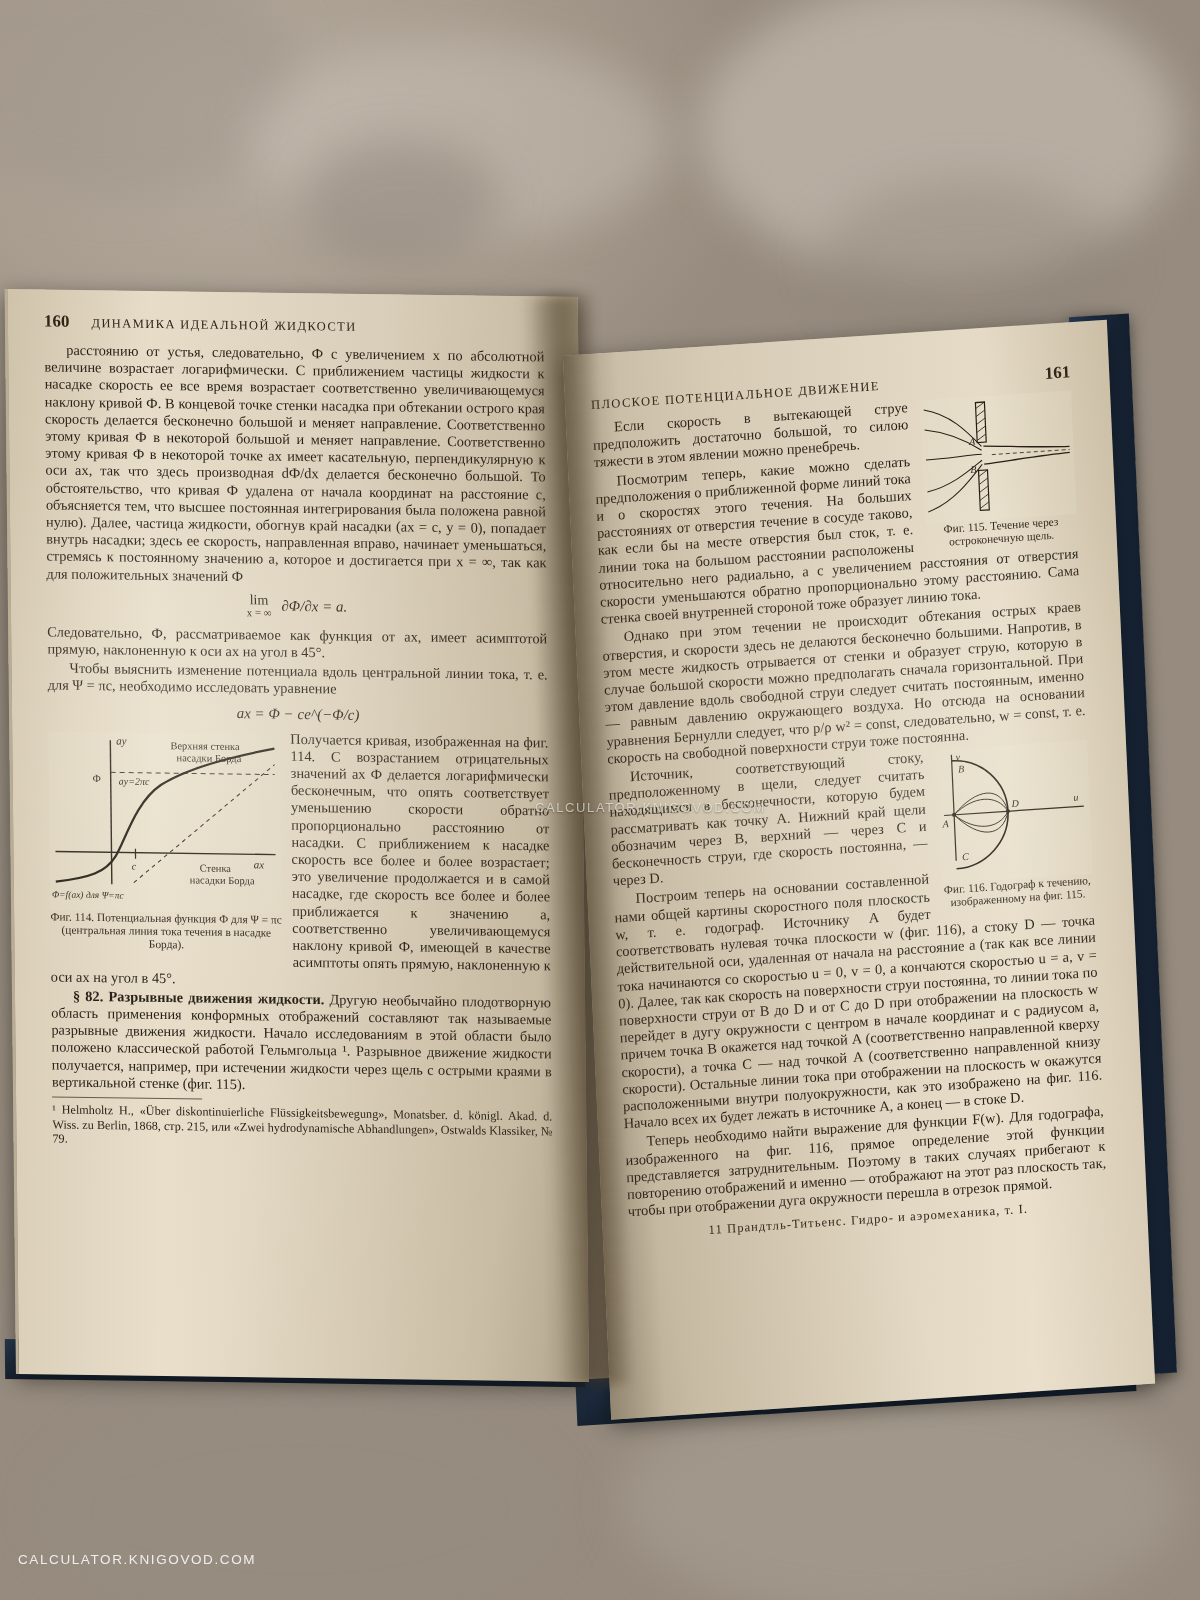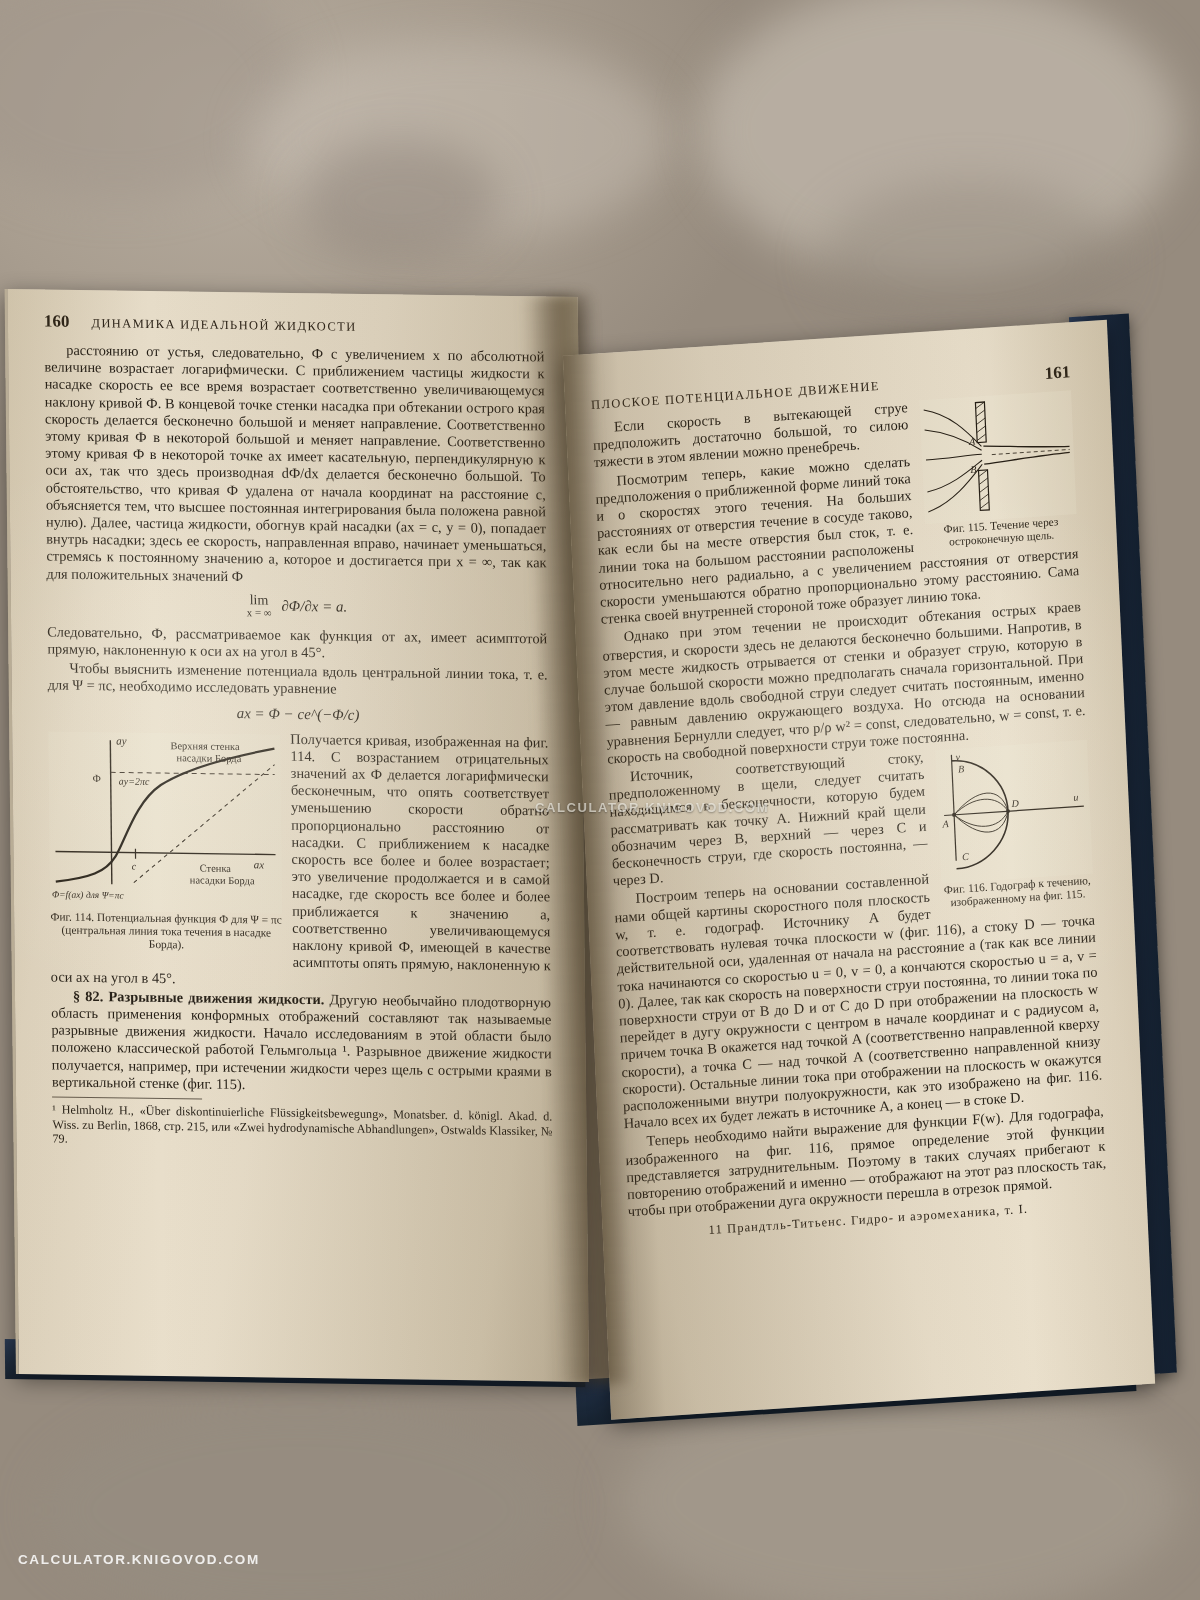--- a/index.html
+++ b/index.html
@@ -231,21 +231,20 @@
   }
 
   
   .wm {
     position: absolute;
     font-family: "Liberation Sans", sans-serif;
     color: rgba(255,255,255,0.70);
     letter-spacing: 1.6px;
     font-size: 13px;
     pointer-events: none;
-    font-weight: bold;
   }
   #wm-center {
     left: 535px;
     top: 800px;
     color: rgba(250,248,240,0.62);
     text-shadow: 0 1px 2px rgba(0,0,0,0.35);
   }
   #wm-bottom {
     left: 18px;
     top: 1552px;

